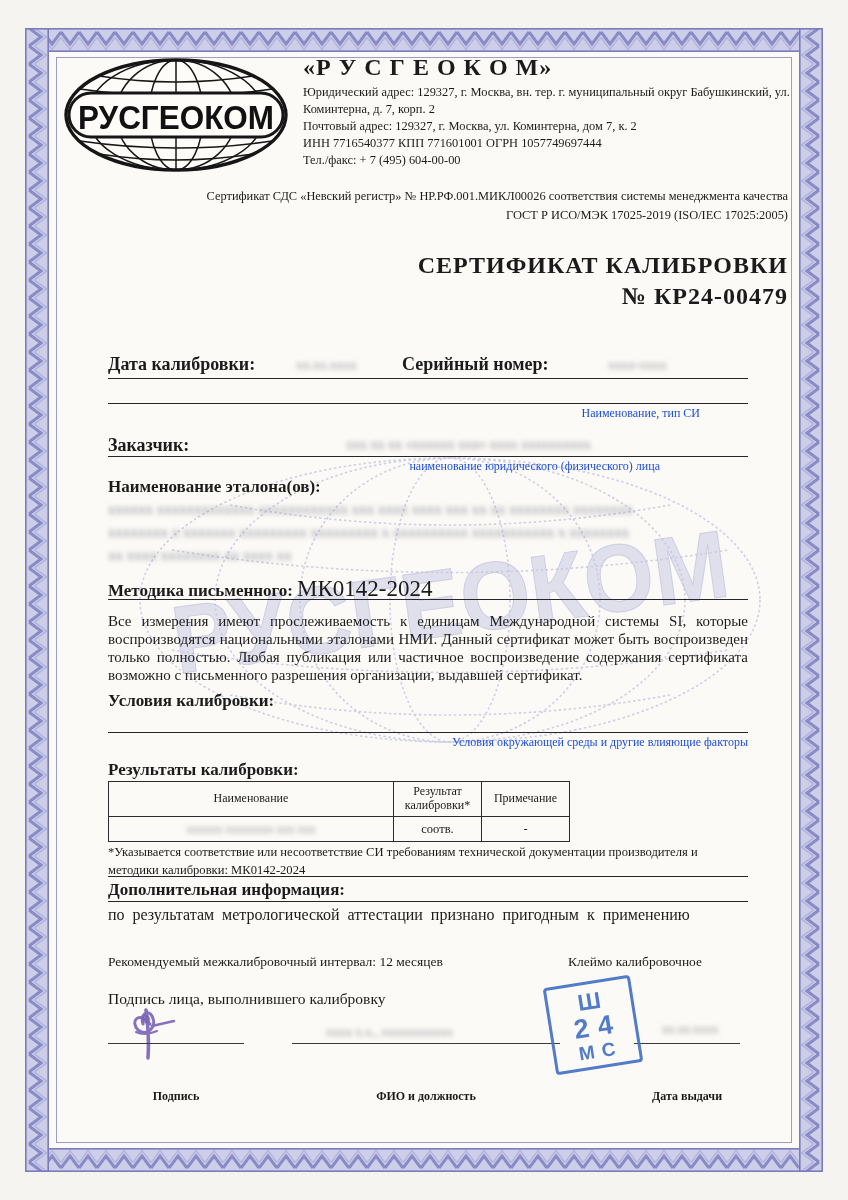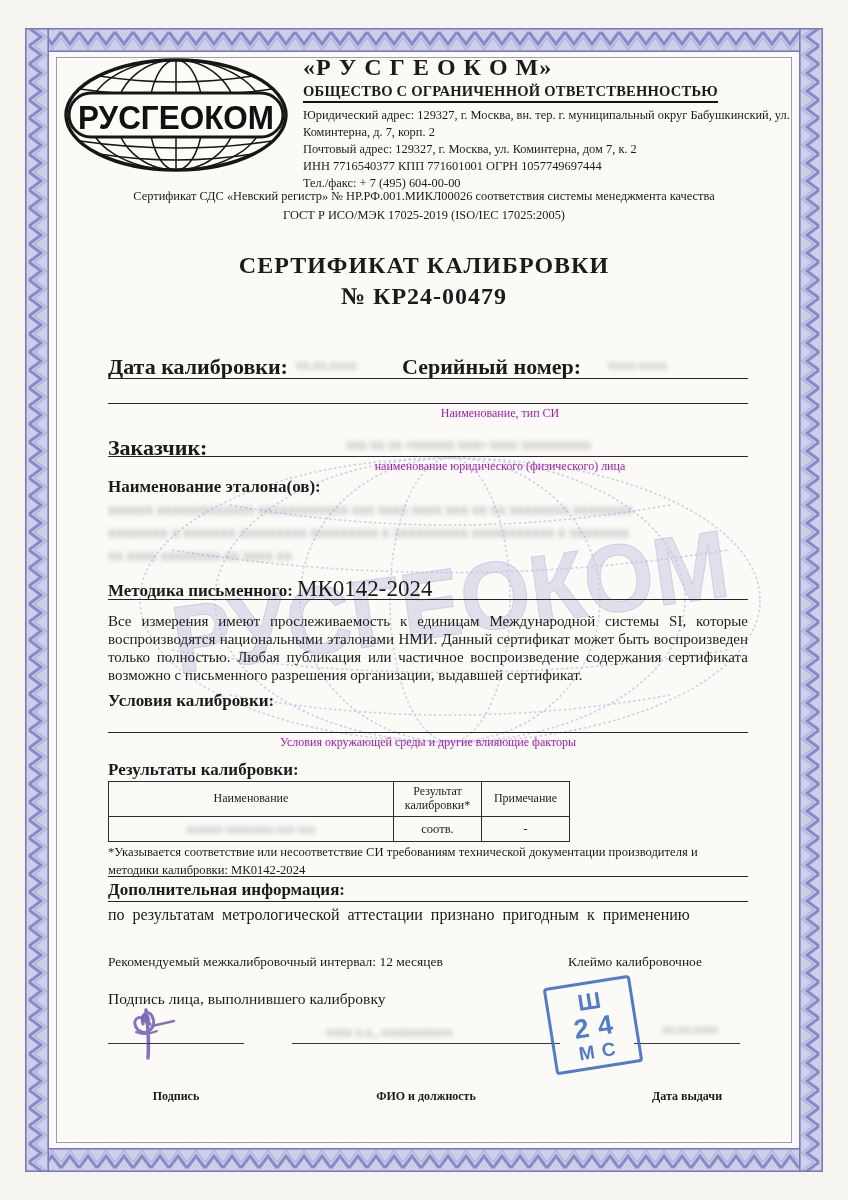--- a/index.html
+++ b/index.html
@@ -11,33 +11,33 @@
   .paper{position:absolute;left:49px;top:52px;right:49px;bottom:52px;background:#fbfaf6;}
   
   .frame svg{position:absolute;display:block;}
   .inner-line{position:absolute;left:56px;top:57px;width:734px;height:1084px;
     border:1.3px solid #9b9dcb;pointer-events:none;}
   
   .watermark{position:absolute;left:110px;top:450px;width:680px;height:300px;z-index:1;opacity:.55;}
   
   .content{position:absolute;left:0;top:0;width:848px;height:1200px;z-index:2;}
   .abs{position:absolute;}
-  .center{text-align:center;}
+  .center{text-align:right;}
   .rule{position:absolute;height:0;border-top:1.6px solid #26262a;}
   .redacted{color:#8f8f98;filter:blur(2.4px);user-select:none;white-space:nowrap;}
   .redacted-blk{color:#8e8e9a;filter:blur(2.6px);user-select:none;}
   
   .hdr-name{font-size:24px;font-weight:bold;letter-spacing:1px;line-height:1.05;}
   .hdr-form{font-size:14.6px;font-weight:bold;border-bottom:2px solid #141414;
     display:inline-block;padding-bottom:1px;margin-top:3px;letter-spacing:.2px;}
   .hdr-addr{font-size:12.4px;line-height:1.36;margin-top:4px;}
   .cert-lines{font-size:12.4px;line-height:1.55;}
   .title-l1,.title-l2{font-size:24px;font-weight:bold;letter-spacing:1px;line-height:1.3;}
-  .field-label{font-size:22px;font-weight:bold;text-align:center;}
-  .caption{font-size:12px;color:#a21caf;}
+  .field-label{font-size:18px;font-weight:bold;text-align:center;}
+  .caption{font-size:12px;color:#1d4ed8;}
   .section-h{font-size:17px;font-weight:bold;}
   .body-p{font-size:15px;line-height:18px;text-align:justify;}
   .cond-v{font-size:16px;}
   
   table.results{border-collapse:collapse;table-layout:fixed;width:461px;}
   table.results td{border:1.6px solid #2c2c30;padding:1px 4px;text-align:center;vertical-align:middle;}
   table.results .th{font-size:12px;line-height:1.15;height:32px;font-weight:normal;}
   table.results .tdv{font-size:12.5px;height:22px;}
   .footnote{font-size:12.6px;line-height:1.4;}
   .addl-v{font-size:16px;word-spacing:4px;}
@@ -134,21 +134,20 @@
         <path d="M18,33 Q114,47 210,33"></path>
         <path d="M18,85 Q114,99 210,85"></path>
         <path d="M37,98 Q114,110 191,98"></path>
       </g>
       <rect x="7" y="37" width="214" height="44" rx="22" fill="#fdfcf9" stroke="#161616" stroke-width="3"></rect>
       <text x="114" y="73" text-anchor="middle" font-family="Liberation Sans, sans-serif" font-weight="bold" font-size="33" fill="#111" textLength="196" lengthAdjust="spacingAndGlyphs">РУСГЕОКОМ</text>
     </svg>
 
     <div class="abs" style="left:303px;top:55px;width:495px">
       <div class="hdr-name">«Р У С Г Е О К О М»</div>
-      <div><span class="hdr-form">ОБЩЕСТВО С ОГРАНИЧЕННОЙ ОТВЕТСТВЕННОСТЬЮ</span></div>
       <div class="hdr-addr">
         <div>Юридический адрес: 129327, г. Москва, вн. тер. г. муниципальный округ Бабушкинский, ул. Коминтерна, д. 7, корп. 2</div>
         <div>Почтовый адрес: 129327, г. Москва, ул. Коминтерна, дом 7, к. 2</div>
         <div>ИНН 7716540377 КПП 771601001 ОГРН 1057749697444</div>
         <div>Тел./факс: + 7 (495) 604-00-00</div>
       </div>
     </div>
 
     <div class="abs cert-lines center" style="left:60px;top:187px;width:728px">
       <div>Сертификат СДС «Невский регистр» № НР.РФ.001.МИКЛ00026 соответствия системы менеджмента качества</div>

